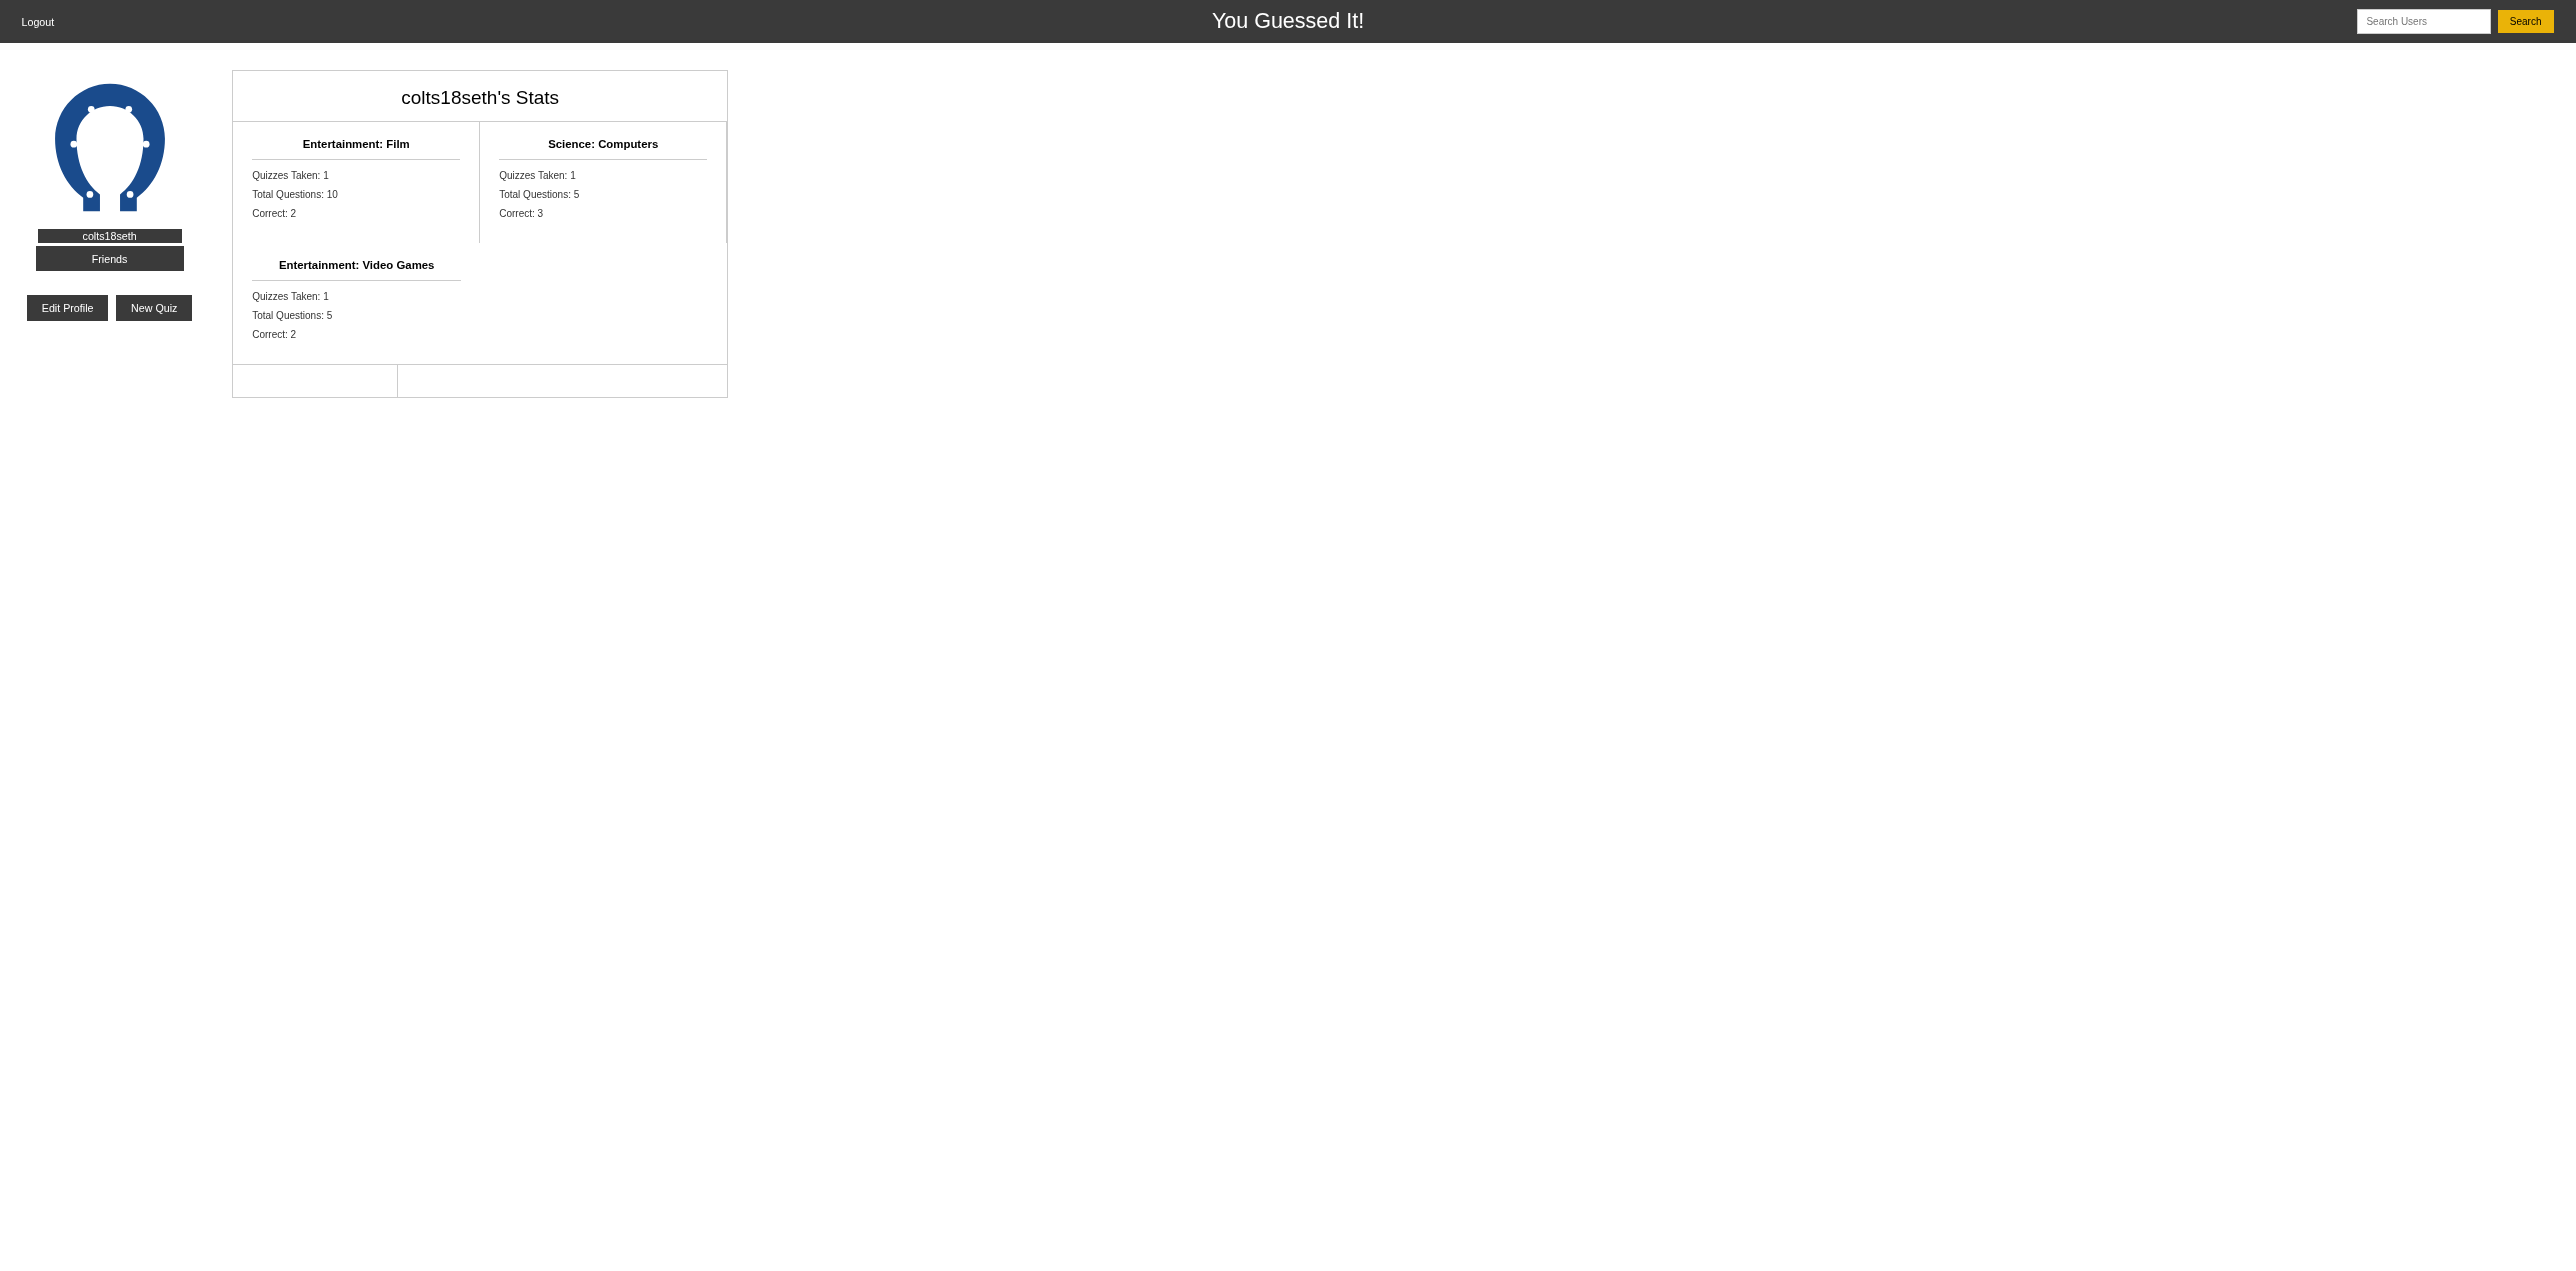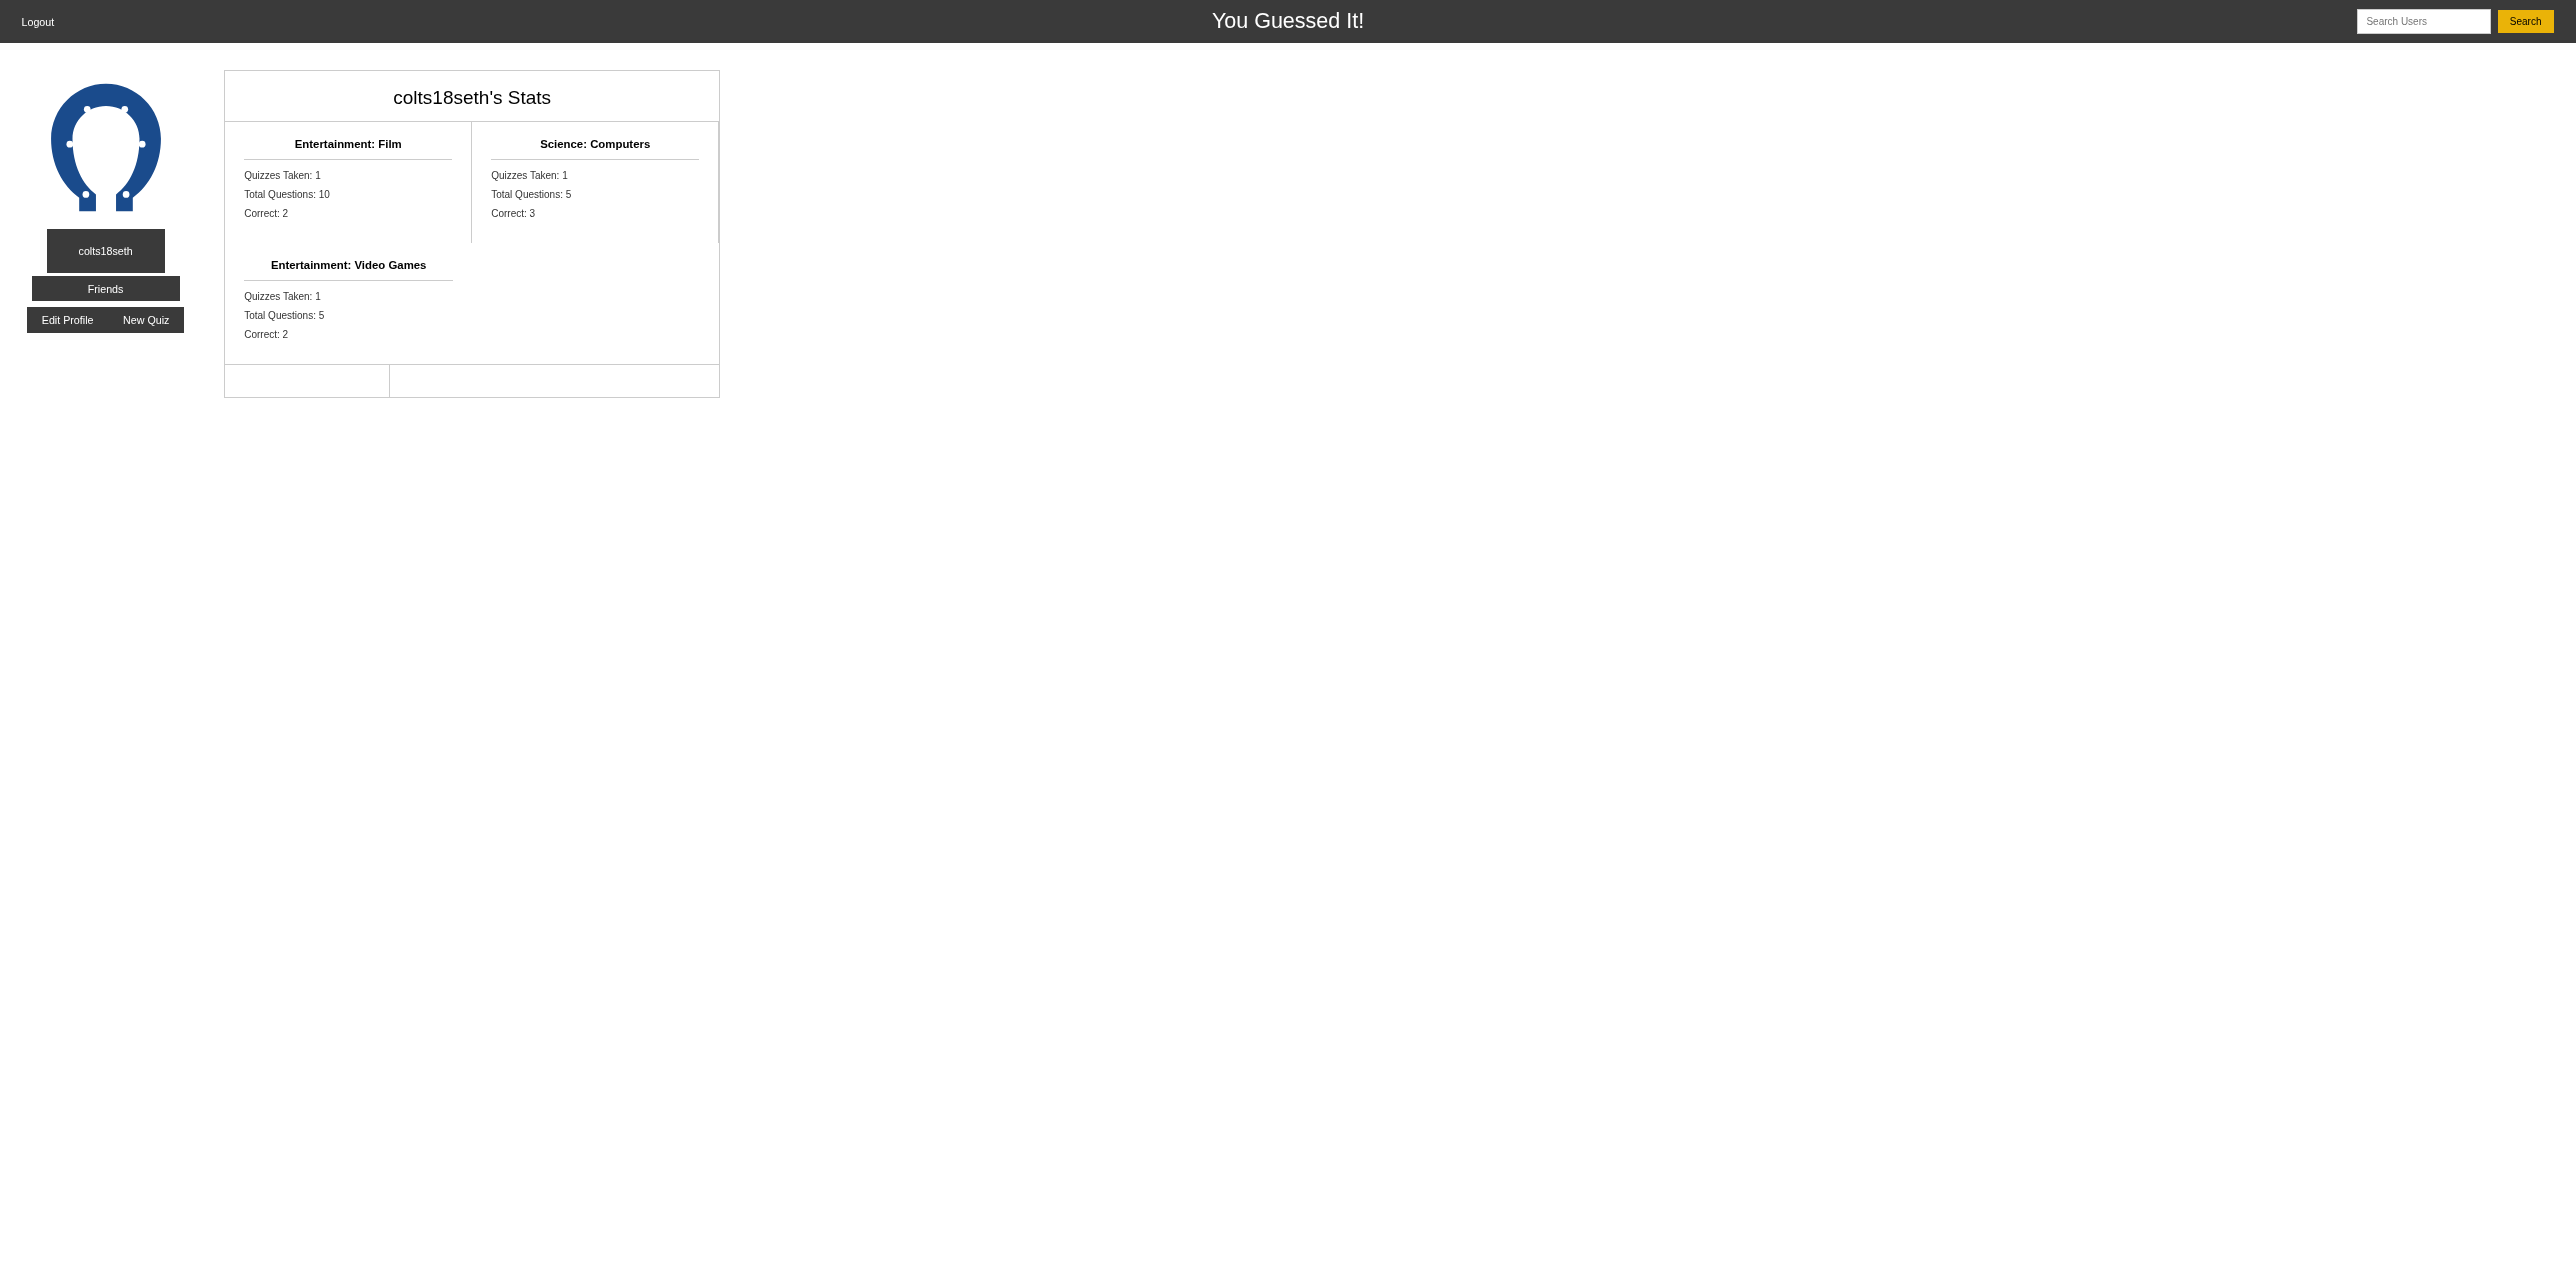--- a/index.html
+++ b/index.html
@@ -89,41 +89,42 @@
       width: 148px;
       height: 154px;
       display: flex;
       align-items: center;
       justify-content: center;
     }
 
     .username-badge {
       background: #3a3a3a;
       color: #ffffff;
-      width: 118px;
+      width: 144px;
       text-align: center;
-      padding: 16px 0;
+      padding: 1px 0;
       font-size: 10.7px;
       margin-top: 5.4px;
     }
 
     .friends-badge {
       background: #3a3a3a;
       color: #ffffff;
       width: 148px;
       text-align: center;
       padding: 6.7px 0;
       font-size: 10.7px;
       margin-top: 2.7px;
       cursor: pointer;
     }
 
     .action-buttons {
       display: flex;
-      margin-top: 6px;
+      gap: 8px;
+      margin-top: 24px;
     }
 
     .btn-dark {
       background: #3a3a3a;
       color: #ffffff;
       border: none;
       padding: 6.7px 14.8px;
       font-size: 10.7px;
       cursor: pointer;
     }

